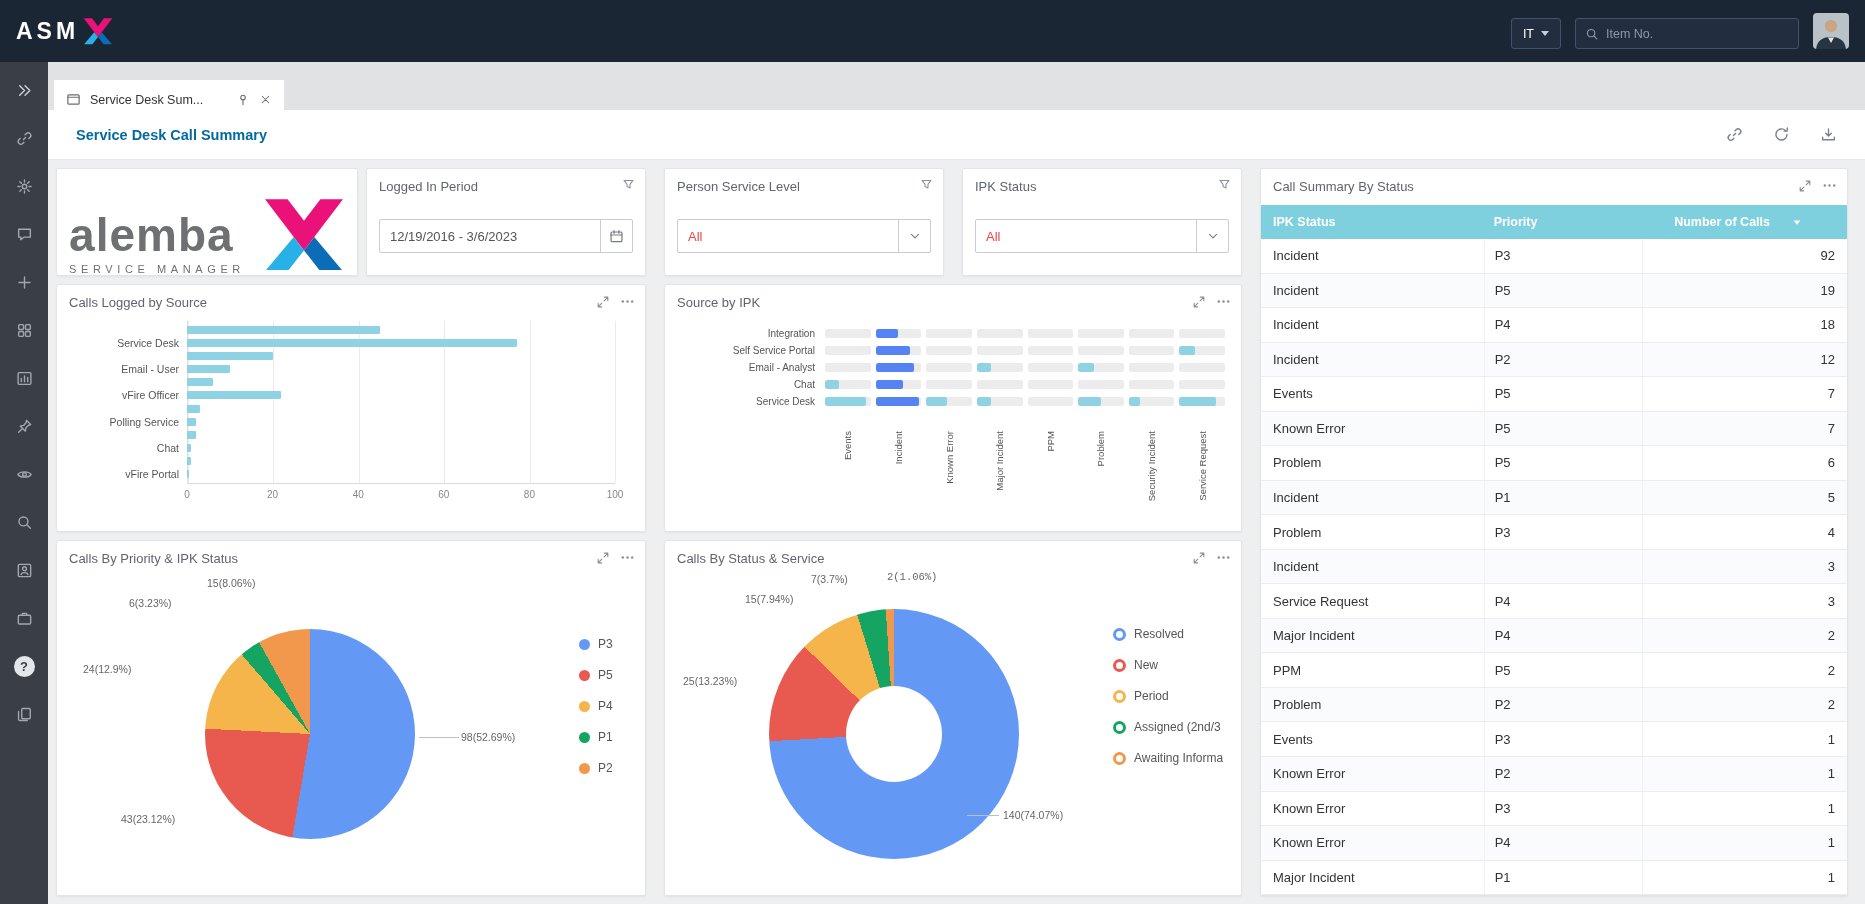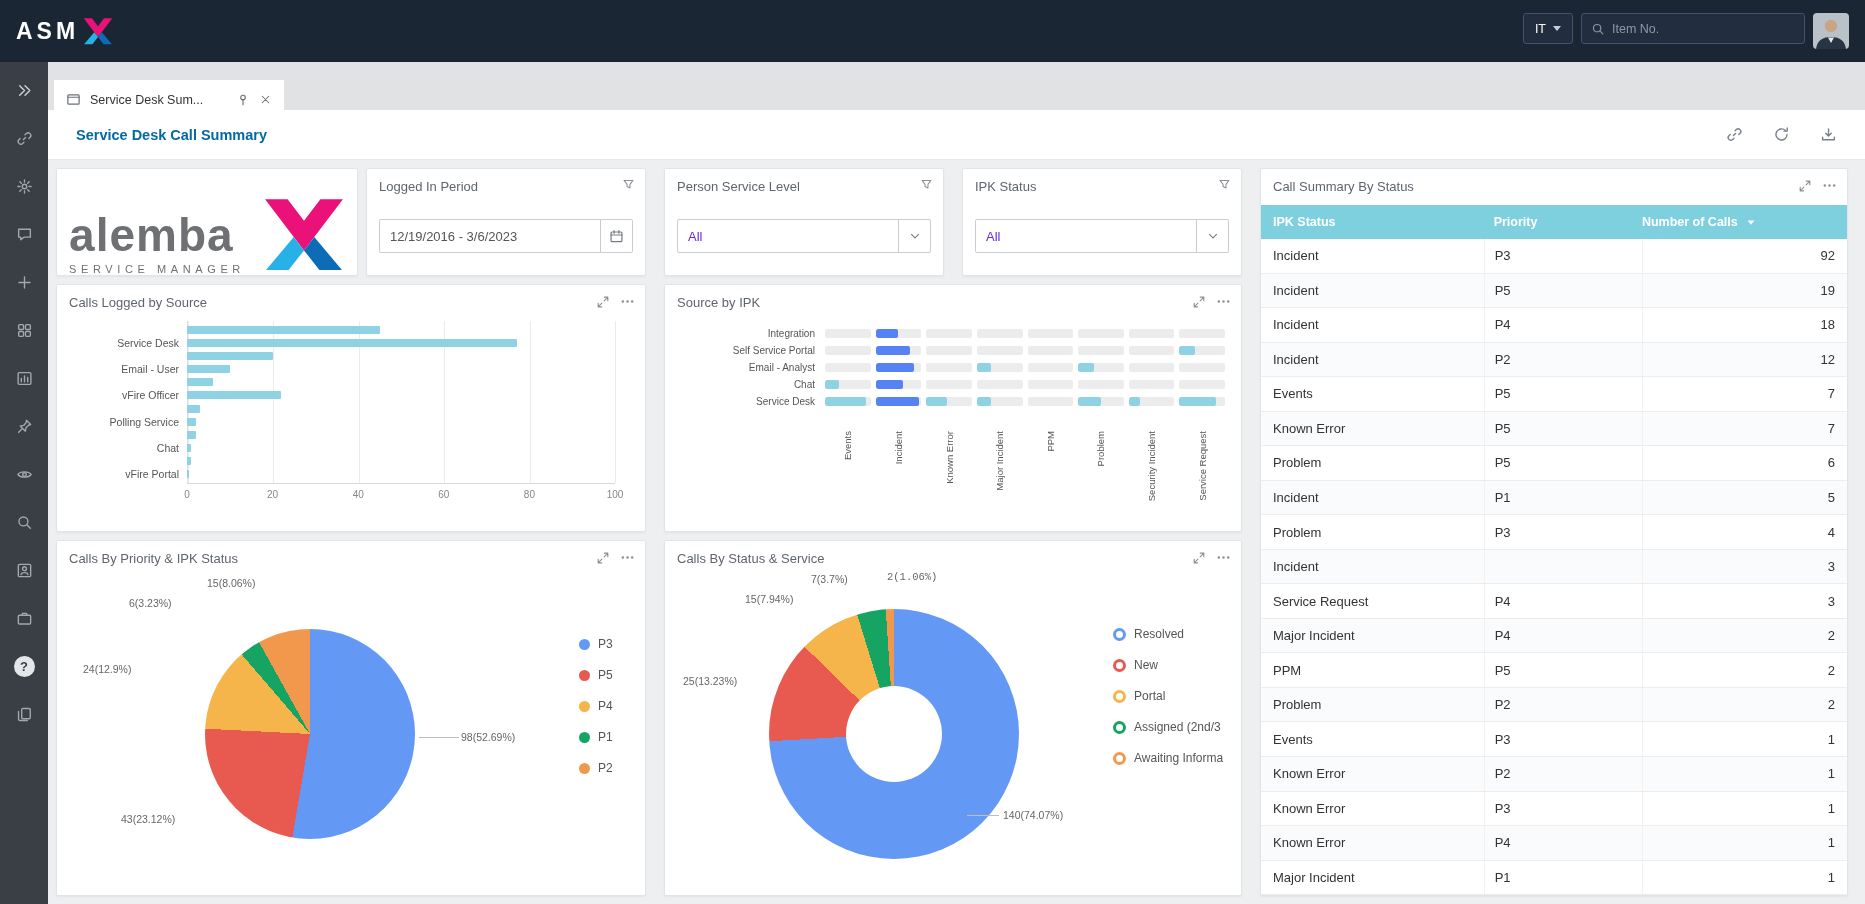--- a/index.html
+++ b/index.html
@@ -4,21 +4,21 @@
 <style>
   *{margin:0;padding:0;box-sizing:border-box}
   body{width:1865px;height:904px;overflow:hidden;position:relative;background:#edeff0;font-family:"Liberation Sans",sans-serif}
   svg{display:block}
   svg.i *{stroke:currentColor;fill:none;stroke-width:1.3;stroke-linecap:round;stroke-linejoin:round}
 
   
   .topbar{position:absolute;top:0;left:0;width:100%;height:62px;background:#1b2634;display:flex;align-items:center;padding:0 16px;z-index:10}
   .brand{display:flex;align-items:center;gap:4px}
   .brand-text{color:#fff;font-size:23px;font-weight:bold;letter-spacing:4px}
-  .topbar-right{margin-left:auto;display:flex;align-items:flex-start;gap:8px}
+  .topbar-right{margin-left:auto;display:flex;align-items:flex-end;gap:14px}
   .lang{height:31px;display:flex;align-items:center;gap:7px;padding:0 11px;border:1px solid #44516a;border-radius:3px;background:#222e40;color:#fff;font-size:12.5px;cursor:pointer}
   .caret{width:0;height:0;border-left:4px solid transparent;border-right:4px solid transparent;border-top:5px solid #c8cfd9}
   .searchbox{width:224px;height:31px;border:1px solid #44516a;border-radius:3px;background:#222e40;display:flex;align-items:center;padding:0 9px;gap:7px;color:#8d97a6}
   .searchbox input{flex:1;background:transparent;border:none;outline:none;color:#d6dce4;font-size:12.5px;font-family:"Liberation Sans",sans-serif;min-width:0}
   .searchbox input::placeholder{color:#8d97a6}
   .avatar{width:36px;height:36px;border-radius:4px;overflow:hidden;cursor:pointer;flex:none}
 
   
   .sidebar{position:absolute;top:62px;left:0;bottom:0;width:48px;background:#3a3e45;display:flex;flex-direction:column;align-items:center;padding-top:4px;z-index:9}
   .side-icon{width:48px;height:48px;display:flex;align-items:center;justify-content:center;color:#a2a8b0;cursor:pointer}
@@ -41,21 +41,21 @@
   
   .dashboard{position:absolute;left:48px;top:160px;right:0;bottom:0;background:#edeff0}
   .card{position:absolute;background:#fff;border:1px solid #e2e4e6;border-radius:2px;box-shadow:0 1px 2px rgba(0,0,0,.05)}
   .card-title{position:absolute;top:10px;left:12px;font-size:13px;color:#5f6570;white-space:nowrap}
   .card-tools{position:absolute;top:9px;right:10px;display:flex;gap:10px;color:#8a9097;align-items:center}
   .tool{cursor:pointer;display:flex}
 
   
   .f-input{position:absolute;left:12px;right:12px;top:50px;height:34px;border:1px solid #c9cdd2;border-radius:2px;background:#fff;display:flex;align-items:center}
   .f-input input{flex:1;border:none;outline:none;padding:0 10px;font-size:13px;color:#555;font-family:"Liberation Sans",sans-serif;min-width:0}
-  .f-value{flex:1;padding:0 10px;font-size:13px;color:#6d28d9}
+  .f-value{flex:1;padding:0 10px;font-size:13px;color:#ef4444}
   .f-btn{width:32px;height:100%;border-left:1px solid #c9cdd2;display:flex;align-items:center;justify-content:center;color:#767c83;cursor:pointer;flex:none}
 
   
   .alemba{position:absolute;inset:0;display:flex;align-items:flex-end;justify-content:center;gap:18px}
   .al-name{font-size:46px;font-weight:bold;color:#6e7073;line-height:1;letter-spacing:1px}
   .al-tag{font-size:11px;color:#6e7073;letter-spacing:4.6px;margin-top:5px}
 
   
   .bars-plot{position:absolute;left:130px;right:30px;top:36px;bottom:48px;border-left:1px solid #e0e0e0}
   .vline{position:absolute;top:0;bottom:0;width:1px;background:#ebebeb}
@@ -88,21 +88,21 @@
   .legend{position:absolute;display:flex;flex-direction:column;gap:13px}
   .lg-item{display:flex;align-items:center;gap:8px;height:18px;cursor:pointer}
   .lg-dot{width:11px;height:11px;border-radius:50%;flex:none}
   .lg-ring{width:13px;height:13px;border-radius:50%;border:3.5px solid;flex:none;background:#fff}
   .lg-label{font-size:12px;color:#555;white-space:nowrap}
 
   
   .tbl-head{position:absolute;top:36px;left:0;right:0;height:34px;background:#7fd0df;display:flex;align-items:center;color:#fff;font-size:12.5px;font-weight:bold}
   .th1{width:38%;padding-left:12px}
   .th2{width:27%;padding-left:10px}
-  .th3{width:35%;display:flex;align-items:center;padding-right:44px;gap:7px;cursor:pointer}
+  .th3{width:35%;display:flex;align-items:center;justify-content:flex-end;padding-right:44px;gap:21px;cursor:pointer}
   .tbl-head .th{cursor:pointer}
   .table-body{position:absolute;top:70px;left:0;right:0;bottom:0;display:flex;flex-direction:column}
   .trow{flex:1;display:flex;align-items:stretch;border-bottom:1px solid #ededed;font-size:13px;color:#333;cursor:pointer;background:#fff}
   .trow.alt{background:#fafbfc}
   .tcell{display:flex;align-items:center}
   .c-status{width:38%;padding-left:12px}
   .c-priority{width:27%;padding-left:10px;border-left:1px solid #f1f1f1}
   .c-calls{width:35%;justify-content:flex-end;padding-right:12px;border-left:1px solid #f1f1f1}
 </style>
 </head>
@@ -683,21 +683,21 @@
           <div class="lg-item">
             <div class="lg-ring" style="border-color: rgb(99, 152, 245);"></div>
             <div class="lg-label">Resolved</div>
           </div>
           <div class="lg-item">
             <div class="lg-ring" style="border-color: rgb(232, 89, 79);"></div>
             <div class="lg-label">New</div>
           </div>
           <div class="lg-item">
             <div class="lg-ring" style="border-color: rgb(245, 181, 75);"></div>
-            <div class="lg-label">Portal</div>
+            <div class="lg-label">Period</div>
           </div>
           <div class="lg-item">
             <div class="lg-ring" style="border-color: rgb(22, 164, 99);"></div>
             <div class="lg-label">Assigned (2nd/3</div>
           </div>
           <div class="lg-item">
             <div class="lg-ring" style="border-color: rgb(242, 152, 76);"></div>
             <div class="lg-label">Awaiting Informa</div>
           </div>
         </div>

